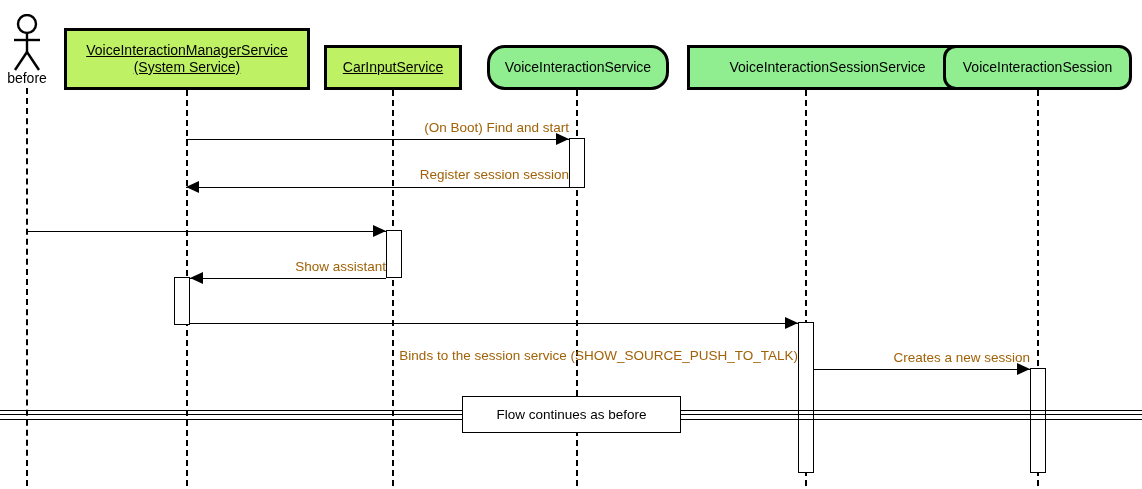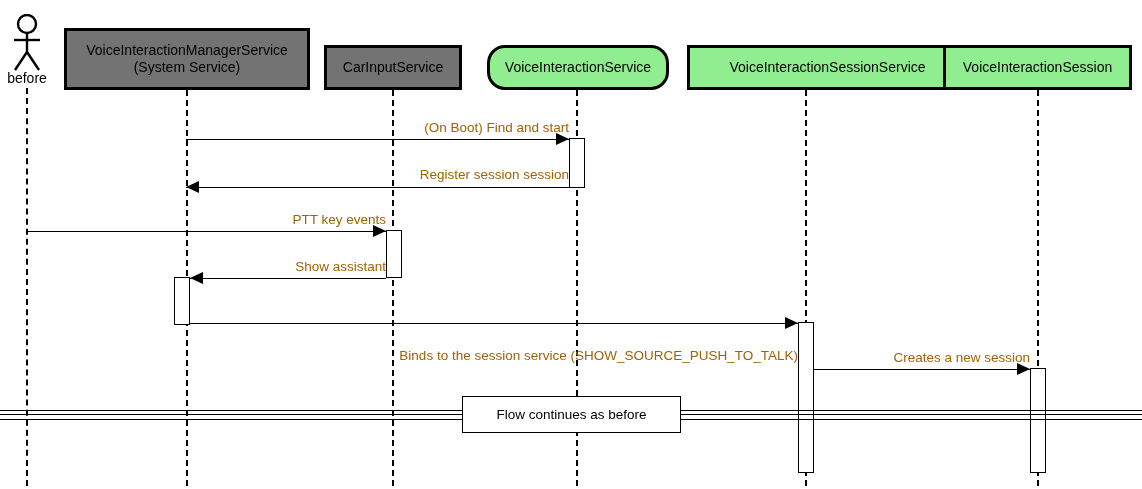--- a/index.html
+++ b/index.html
@@ -37,21 +37,21 @@
     border: 3px solid #000000;
     display: flex;
     align-items: center;
     justify-content: center;
     text-align: center;
     font-size: 14px;
     line-height: 17px;
     color: #000000;
     padding: 2px 4px;
   }
-  .participant.cyan { background: #737373; }
+  .participant.cyan { background: #bef264; text-decoration: underline; }
   .participant.green { background: #90ee90; }
 
   
   .lifeline {
     position: absolute;
     width: 0;
     border-left: 2px dashed #000000;
   }
 
   
@@ -141,21 +141,21 @@
   </div>
 
   <div class="participant green" style="left:487px; top:45px; width:182px; height:45px;border-radius:18px;">
     <span>VoiceInteractionService</span>
   </div>
 
   <div class="participant green" style="left:687px; top:45px; width:281px; height:45px;">
     <span>VoiceInteractionSessionService</span>
   </div>
 
-  <div class="participant green" style="left:943px; top:45px; width:189px; height:45px;">
+  <div class="participant green" style="left:943px; top:45px; width:189px; height:45px;border-radius:13px;">
     <span>VoiceInteractionSession</span>
   </div>
 
   <div class="lifeline" style="left:26px; top:88px; height:398px;"></div>
   <div class="lifeline" style="left:186px; top:90px; height:396px;"></div>
   <div class="lifeline" style="left:392px; top:90px; height:396px;"></div>
   <div class="lifeline" style="left:576px; top:90px; height:396px;"></div>
   <div class="lifeline" style="left:805px; top:90px; height:396px;"></div>
   <div class="lifeline" style="left:1037px; top:90px; height:396px;"></div>
 
@@ -170,21 +170,20 @@
   <div class="activation" style="left:1030px; top:368px; width:16px; height:105px;"></div>
 
   <div class="msg-label" style="left:186px; top:120px; width:383px;">(On Boot) Find and start</div>
   <div class="msg-line" style="left:186px; top:139px; width:383px;"></div>
   <div class="arrowhead right" style="left:556px; top:133px;"></div>
 
   <div class="msg-label" style="left:186px; top:167px; width:383px;">Register session session</div>
   <div class="msg-line" style="left:186px; top:187px; width:384px;"></div>
   <div class="arrowhead left" style="left:186px; top:181px;"></div>
 
-  <div class="msg-label" style="left:26px; top:212px; width:360px;">PTT key events</div>
   <div class="msg-line" style="left:26px; top:231px; width:360px;"></div>
   <div class="arrowhead right" style="left:373px; top:225px;"></div>
 
   <div class="msg-label" style="left:190px; top:259px; width:196px;">Show assistant</div>
   <div class="msg-line" style="left:190px; top:278px; width:196px;"></div>
   <div class="arrowhead left" style="left:190px; top:272px;"></div>
 
   <div class="msg-label" style="left:190px; top:304px; width:608px;margin-top:44px;">Binds to the session service (SHOW_SOURCE_PUSH_TO_TALK)</div>
   <div class="msg-line" style="left:190px; top:323px; width:608px;"></div>
   <div class="arrowhead right" style="left:785px; top:317px;"></div>

